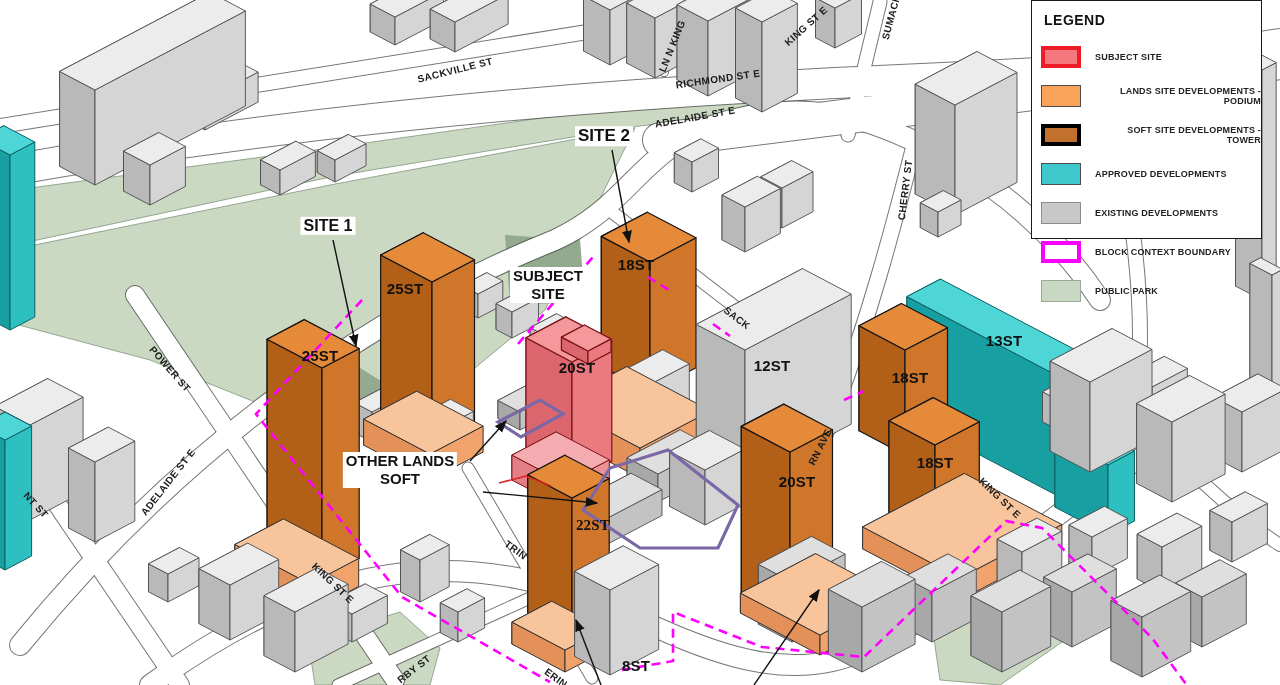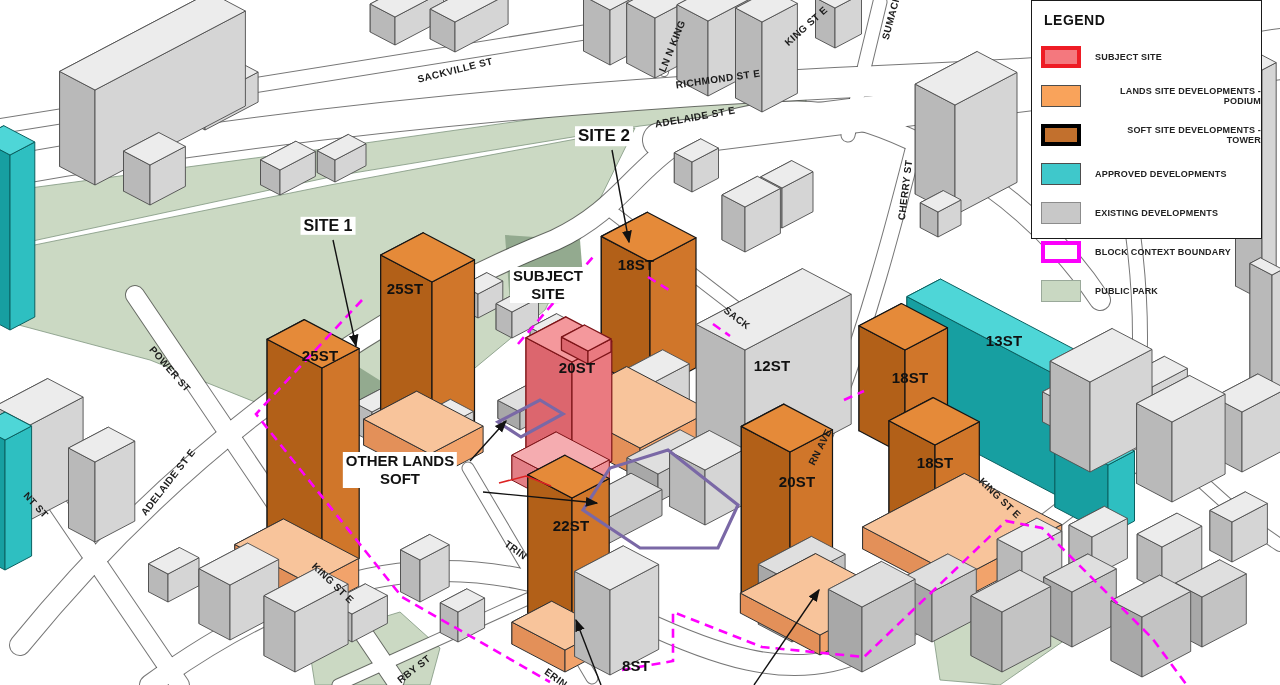--- a/index.html
+++ b/index.html
@@ -436,21 +436,21 @@
 <div class="lbl street" style="left:737px;top:318px;transform:translate(-50%,-50%) rotate(37deg);">SACK</div>
 <div class="lbl street" style="left:820px;top:447px;transform:translate(-50%,-50%) rotate(-63deg);">RN AVE</div>
 <div class="lbl street" style="left:516px;top:550px;transform:translate(-50%,-50%) rotate(36deg);">TRIN</div>
 <div class="lbl street" style="left:556px;top:678px;transform:translate(-50%,-50%) rotate(36deg);">ERIN</div>
 <div class="lbl street" style="left:414px;top:669px;transform:translate(-50%,-50%) rotate(-38deg);">RBY ST</div>
 
 <div class="lbl bldg" style="left:320px;top:355px;transform:translate(-50%,-50%);">25ST</div>
 <div class="lbl bldg" style="left:405px;top:288px;transform:translate(-50%,-50%);">25ST</div>
 <div class="lbl bldg" style="left:636px;top:264px;transform:translate(-50%,-50%);">18ST</div>
 <div class="lbl bldg" style="left:577px;top:367px;transform:translate(-50%,-50%);">20ST</div>
-<div class="lbl bldg" style="left:571px;top:525px;transform:translate(-50%,-50%);">22ST</div>
+<div class="lbl bldg" style="left:593px;top:525px;transform:translate(-50%,-50%);font-family:Liberation Serif, serif;">22ST</div>
 <div class="lbl bldg" style="left:797px;top:481px;transform:translate(-50%,-50%);">20ST</div>
 <div class="lbl bldg" style="left:910px;top:377px;transform:translate(-50%,-50%);">18ST</div>
 <div class="lbl bldg" style="left:935px;top:462px;transform:translate(-50%,-50%);">18ST</div>
 <div class="lbl bldg" style="left:772px;top:365px;transform:translate(-50%,-50%);">12ST</div>
 <div class="lbl bldg" style="left:1004px;top:340px;transform:translate(-50%,-50%);">13ST</div>
 <div class="lbl bldg" style="left:636px;top:641px;transform:translate(-50%,-50%);margin-top:24px;">8ST</div>
 
 <div class="lbl anno" style="left:328px;top:226px;transform:translate(-50%,-50%);">SITE 1</div>
 <div class="lbl anno" style="left:604px;top:136px;transform:translate(-50%,-50%);font-size:17px;">SITE 2</div>
 <div class="lbl anno2" style="left:548px;top:285px;transform:translate(-50%,-50%);">

